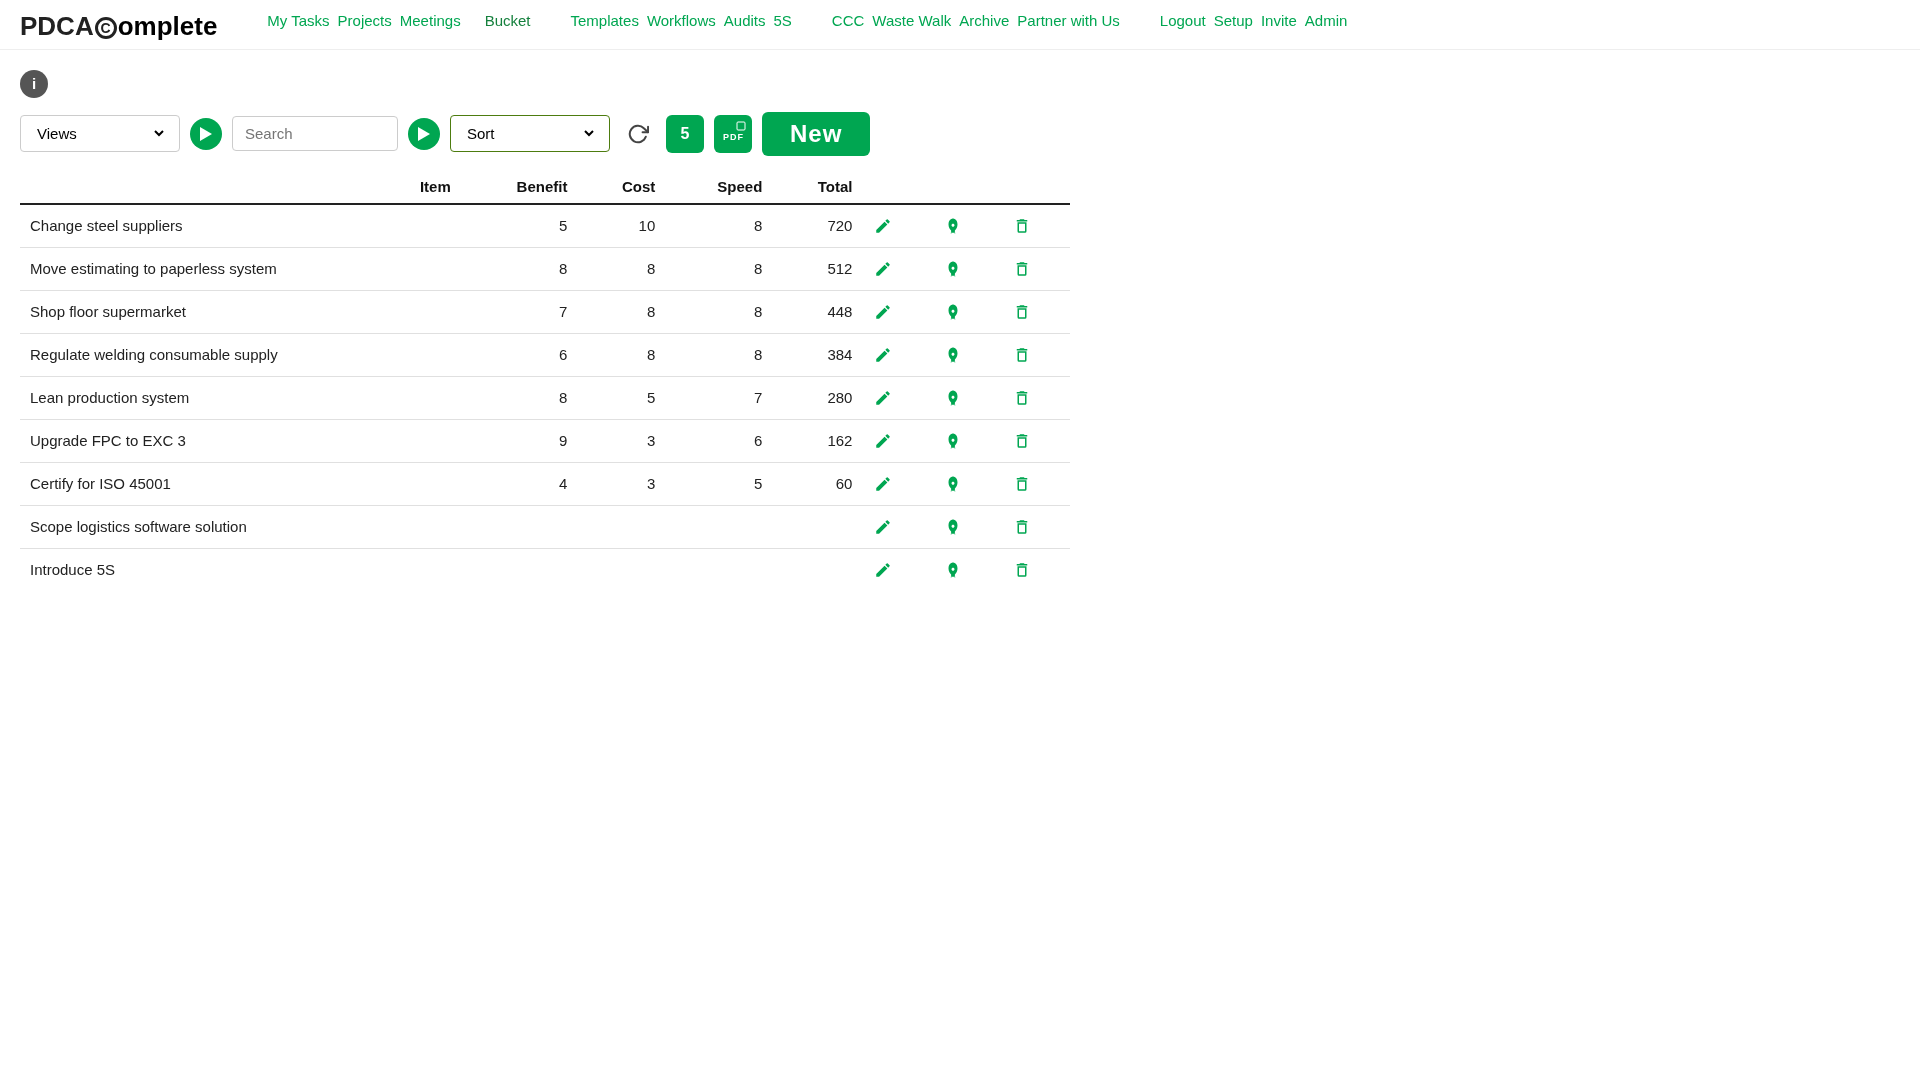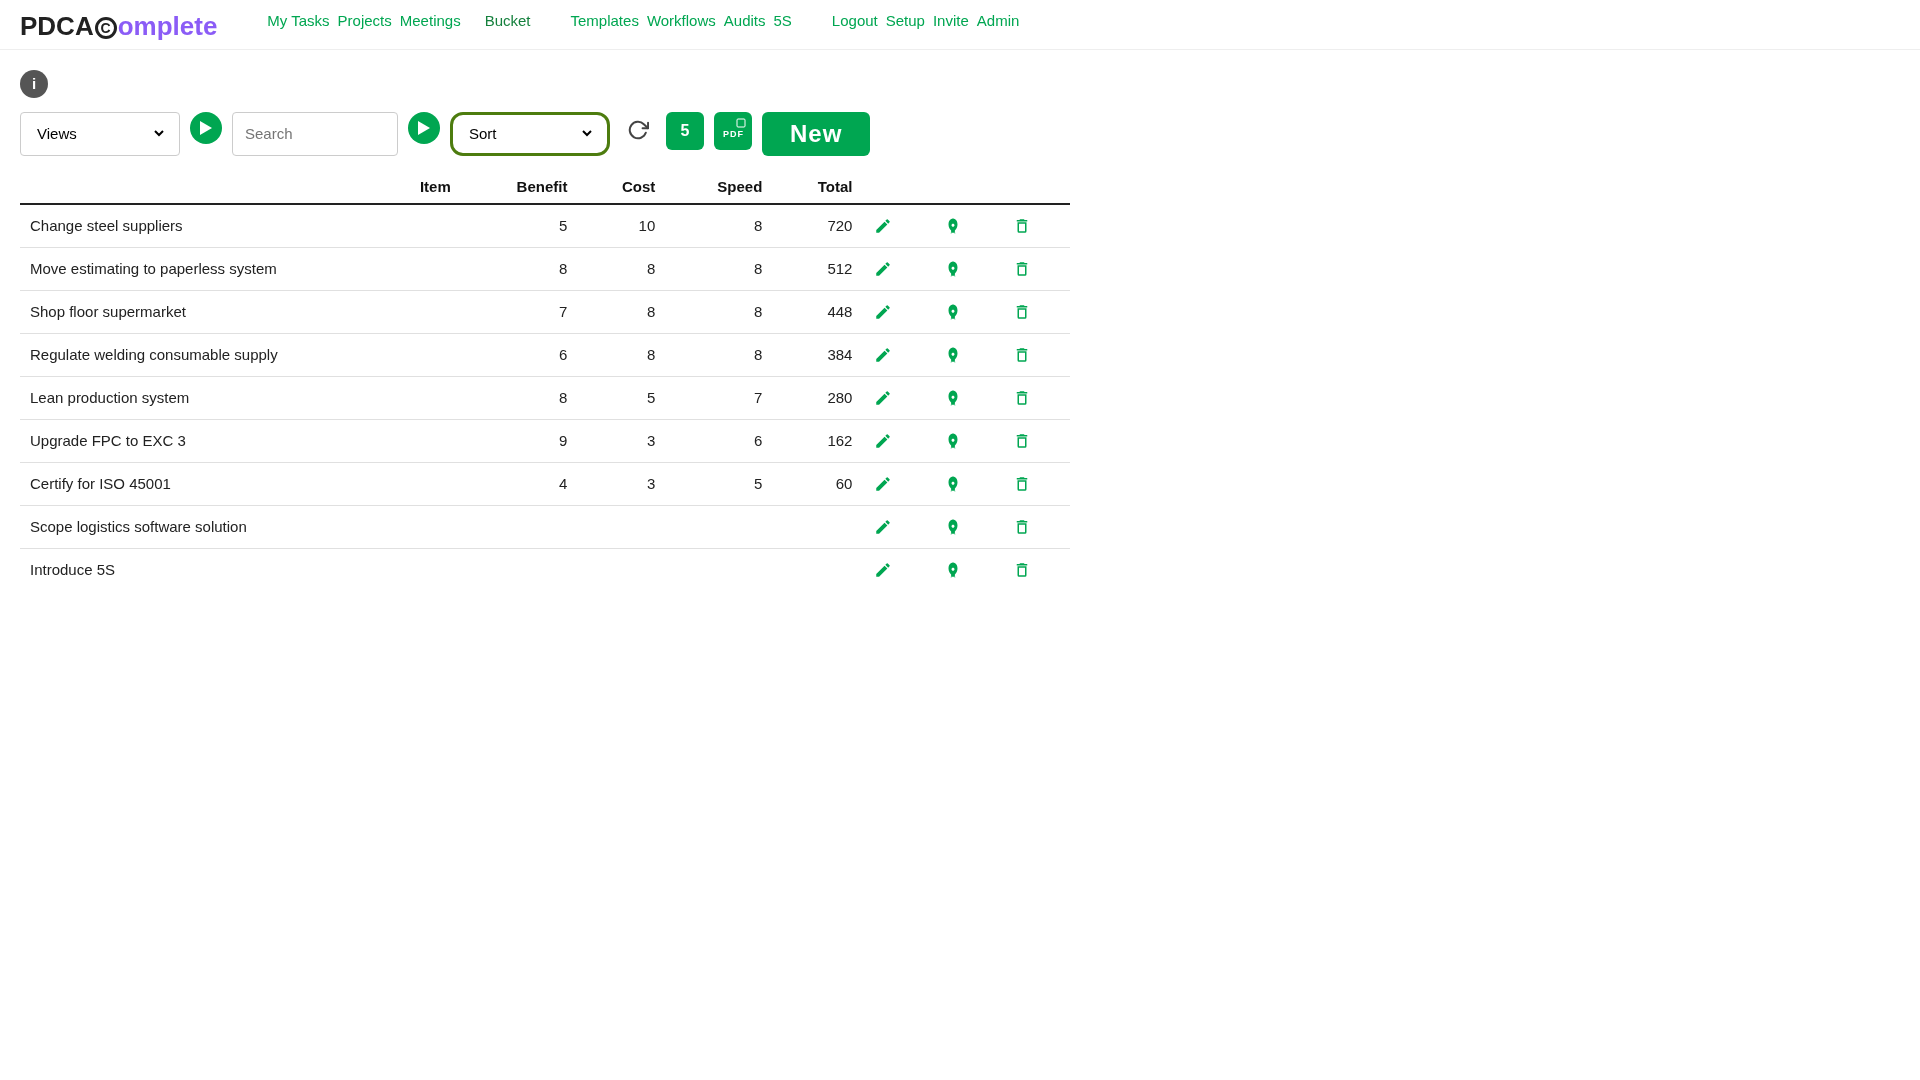--- a/index.html
+++ b/index.html
@@ -16,21 +16,21 @@
     .logo {
       font-size: 26px;
       font-weight: 900;
       color: #222;
       white-space: nowrap;
       margin-right: 20px;
       line-height: 1.1;
       user-select: none;
     }
     .logo span.pdca { color: #222; }
-    .logo span.complete { color: #8b5cf6; }
+    .logo span.complete { color: #000000; }
     .logo span.c-circle {
       display: inline-block;
       border: 3px solid #222;
       border-radius: 50%;
       width: 22px;
       height: 22px;
       line-height: 16px;
       text-align: center;
       font-size: 14px;
       vertical-align: middle;
@@ -66,20 +66,21 @@
       display: flex; align-items: center; justify-content: center;
       font-weight: bold;
       font-size: 15px;
       margin: 20px 0 0 20px;
       cursor: default;
     }
 
     
     .toolbar {
       display: flex;
+      align-items: center;
       padding: 14px 20px;
       gap: 10px;
     }
     .views-select {
       display: flex;
       align-items: center;
       border: 1px solid #ccc;
       border-radius: 4px;
       padding: 8px 12px;
       font-size: 15px;
@@ -110,22 +111,22 @@
       border: 1px solid #ccc;
       border-radius: 4px;
       padding: 8px 12px;
       font-size: 15px;
       width: 166px;
       outline: none;
     }
     .sort-select {
       display: flex;
       align-items: center;
-      border: 3px solid #4d7c0f;
-      border-radius: 13px;
+      border: 1px solid #4d7c0f;
+      border-radius: 4px;
       padding: 8px 12px;
       font-size: 15px;
       background: #fff;
       cursor: pointer;
       min-width: 160px;
     }
     .sort-select select {
       border: none; outline: none; font-size: 15px; background: transparent; cursor: pointer; flex: 1;
     }
 
@@ -224,20 +225,26 @@
       <a class="nav-link">Meetings</a>
       <a class="nav-link orange">Bucket</a>
     </div>
     <div class="nav-col">
       <a class="nav-link">Templates</a>
       <a class="nav-link">Workflows</a>
       <a class="nav-link">Audits</a>
       <a class="nav-link">5S</a>
     </div>
     <div class="nav-col">
+      <a class="nav-link">CCC</a>
+      <a class="nav-link">Waste Walk</a>
+      <a class="nav-link">Archive</a>
+      <a class="nav-link">Partner with Us</a>
+    </div>
+    <div class="nav-col">
       <a class="nav-link">Logout</a>
       <a class="nav-link">Setup</a>
       <a class="nav-link">Invite</a>
       <a class="nav-link">Admin</a>
     </div>
   </div>
 </div>
 
 <div class="info-icon">i</div>
 

